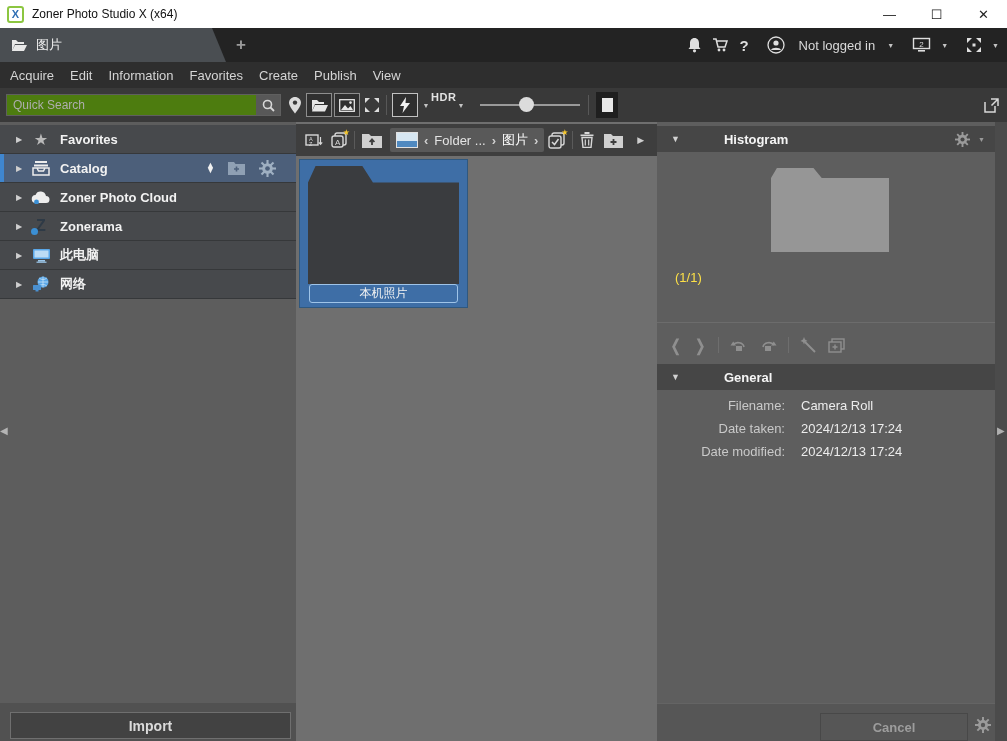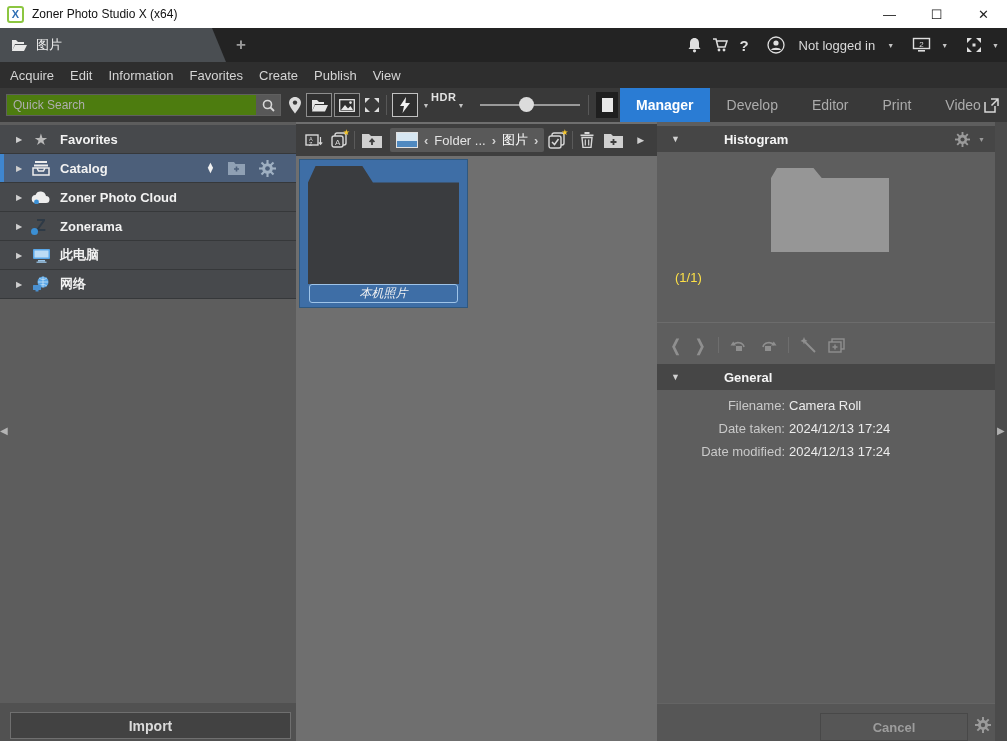--- a/index.html
+++ b/index.html
@@ -67,40 +67,40 @@
   .browser { position:absolute; left:296px; top:0; width:361px; height:619px; background:#6f6f6f; }
   .browser-toolbar { position:absolute; left:0; top:2px; width:361px; height:32px; background:#3e3e3e; display:flex; align-items:center; }
   .bt-ico { display:flex; align-items:center; justify-content:center; position:relative; }
   .star-badge { position:absolute; top:-4px; right:-3px; color:#f7c82c; font-size:8px; }
   .bt-sep { width:1px; height:18px; background:#5a5a5a; margin:0 7px; }
   .crumb { height:24px; background:#595959; border-radius:2px; display:flex; align-items:center; padding:0 6px; gap:6px; }
   .crumb-thumb { width:22px; height:16px; border:1px solid #e2e2e2; background:linear-gradient(#d7e7f2 55%, #4f89c0 45%); }
   .crumb-arrow { color:#d0d0d0; font-size:13px; font-weight:bold; }
   .crumb-seg { color:#e4e4e4; font-size:13px; }
   .crumb-seg.current { color:#ffffff; }
-  .folder-tile { position:absolute; left:3px; top:37px; width:169px; height:149px; background:#3e6ea6; border:1px solid #2f587f;font-style:italic; }
+  .folder-tile { position:absolute; left:3px; top:37px; width:169px; height:149px; background:#3e6ea6; border:1px solid #2f587f; }
   .folder-shape { position:absolute; left:8px; top:6px; width:151px; height:118px; background:#3a3c3f; clip-path:polygon(0% 14%, 5% 0%, 36% 0%, 43% 14%, 100% 14%, 100% 100%, 0% 100%); }
   .tile-label { position:absolute; left:9px; bottom:4px; width:149px; height:19px; border:1px solid #9fc4e8; border-radius:3px; color:#f2f2f2; font-size:12px; display:flex; align-items:center; justify-content:center; }
 
   
   .inspector { position:absolute; left:657px; top:0; width:350px; height:619px; background:#5e5e5e; }
   .right-strip { position:absolute; right:0; top:0; width:12px; height:619px; background:#4b4b4b; }
   .right-strip .arr { position:absolute; left:2px; top:303px; color:#b0b0b0; font-size:10px; }
   .panel-header { position:absolute; left:0; width:338px; height:26px; background:#464646; display:flex; align-items:center; }
   .panel-header .tri { color:#d2d2d2; font-size:9px; margin-left:14px; }
   .panel-header .ph-title { color:#f5f5f5; font-size:13px; font-weight:bold; margin-left:11px;padding-left:33px; }
   .ph-tools { position:absolute; right:10px; top:0; height:26px; display:flex; align-items:center; gap:8px; }
   .hist-folder { position:absolute; left:114px; top:46px; width:118px; height:84px; background:#969696; clip-path:polygon(0% 12%, 5% 0%, 36% 0%, 43% 12%, 100% 12%, 100% 100%, 0% 100%); }
   .hist-counter { position:absolute; left:18px; top:148px; color:#fde047; font-size:13px; }
   .hist-divider { position:absolute; left:0; top:200px; width:338px; height:1px; background:#6c6c6c; }
   .nav-row { position:absolute; left:12px; top:208px; height:30px; display:flex; align-items:center; gap:11px; color:#8f8f8f; }
   .nav-ico { color:#8f8f8f; display:flex; align-items:center; justify-content:center; }
   .nav-sep { width:1px; height:16px; background:#6e6e6e; }
   .gen-rows { position:absolute; left:0; top:276px; width:338px; display:flex; flex-direction:column; gap:8px; }
-  .gen-row { display:grid; grid-template-columns:128px 1fr; column-gap:4px; font-size:13px; }
+  .gen-row { display:grid; grid-template-columns:128px 1fr; column-gap:16px; font-size:13px; }
   .gen-label { color:#c9c9c9; text-align:right; }
   .gen-value { color:#ececec; }
   .bottom-bar { position:absolute; left:0; bottom:0; width:338px; height:38px; background:#565656; border-top:1px solid #646464; }
   .dlg-btn { position:absolute; top:9px; height:28px; border:1px solid #484848; color:#9d9d9d; font-size:13px; font-weight:bold; display:flex; align-items:center; justify-content:center; background:transparent; }
   .btm-gear { position:absolute; right:4px; top:13px; }
 
   svg { display:block; }
 </style>
 </head>
 <body>
@@ -222,27 +222,20 @@
     <div class="hdr-label">HDR</div>
     <div class="tbtn" style="left:456px;width:10px;">
         <span class="caret">▼</span>
       </div>
     <div class="slider-track" style="top:16px;"></div>
     <div class="slider-thumb" style="top:9px;"></div>
     <div class="tool-sep" style="left:588px;"></div>
     <div class="preview-toggle">
         <div class="sq"></div>
       </div>
-    <div class="modules">
-      <div class="module active">Manager</div>
-      <div class="module">Develop</div>
-      <div class="module">Editor</div>
-      <div class="module">Print</div>
-      <div class="module">Video</div>
-    </div>
     <div class="tbtn" style="left:982px;width:18px;">
       <svg width="15" height="15" viewBox="0 0 15 15">
           <path d="M1 4 v10 h10 v-6" fill="none" stroke="#d8d8d8" stroke-width="1.5"></path>
           <path d="M7 1 h7 v7 M14 1 L7.5 7.5" fill="none" stroke="#d8d8d8" stroke-width="1.5"></path>
         </svg>
     </div>
   </div>
 
   <div class="main">
 

